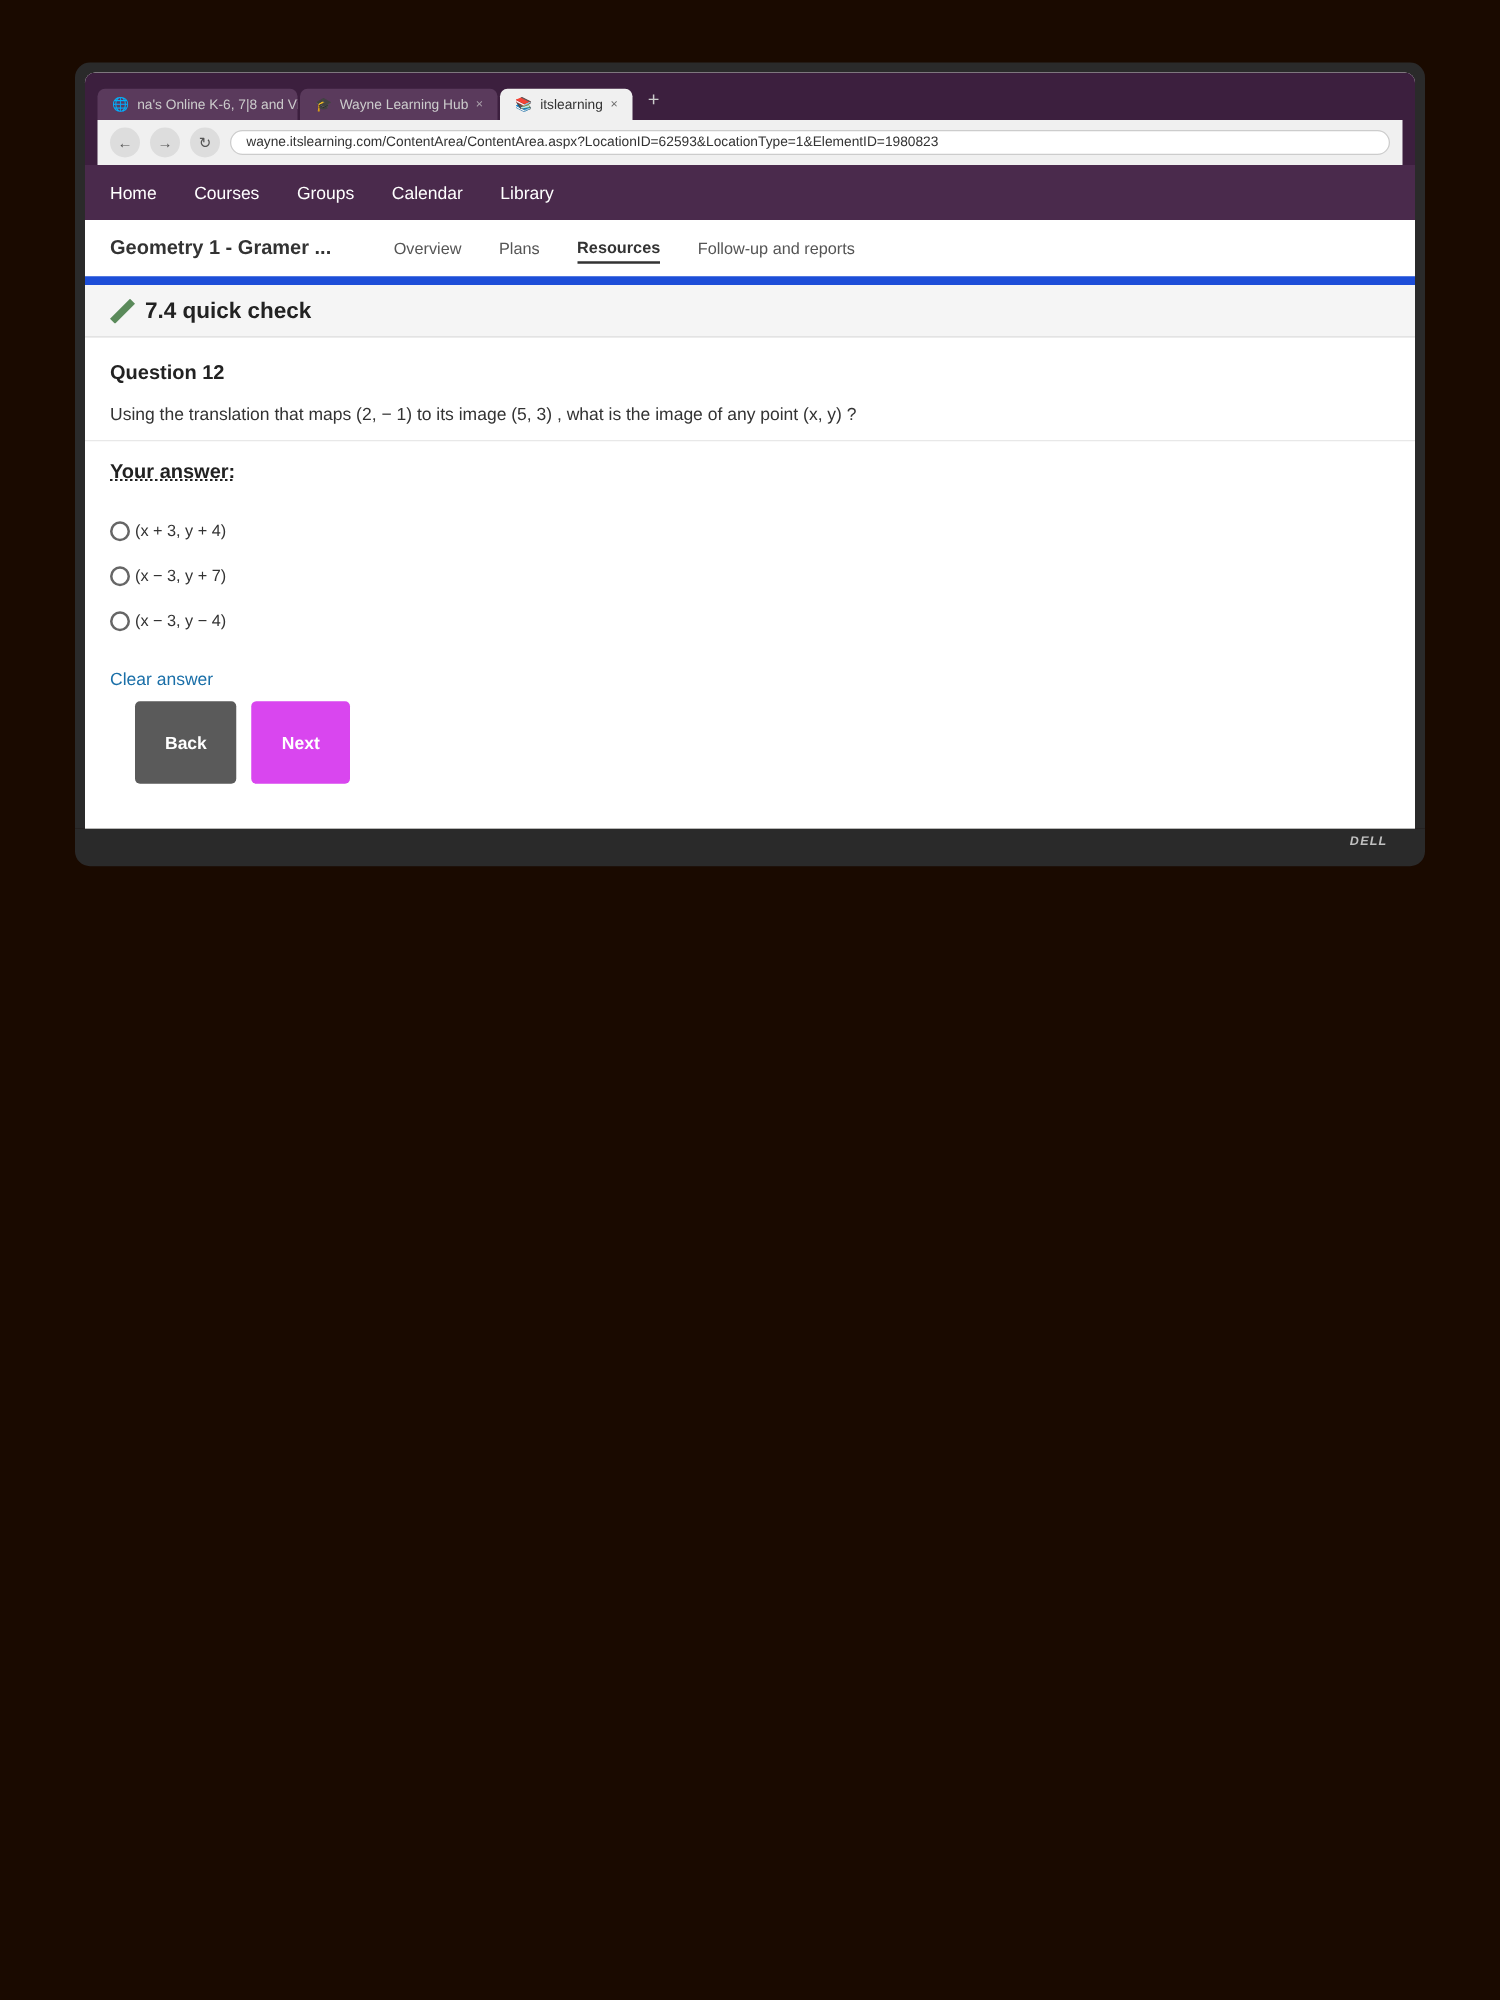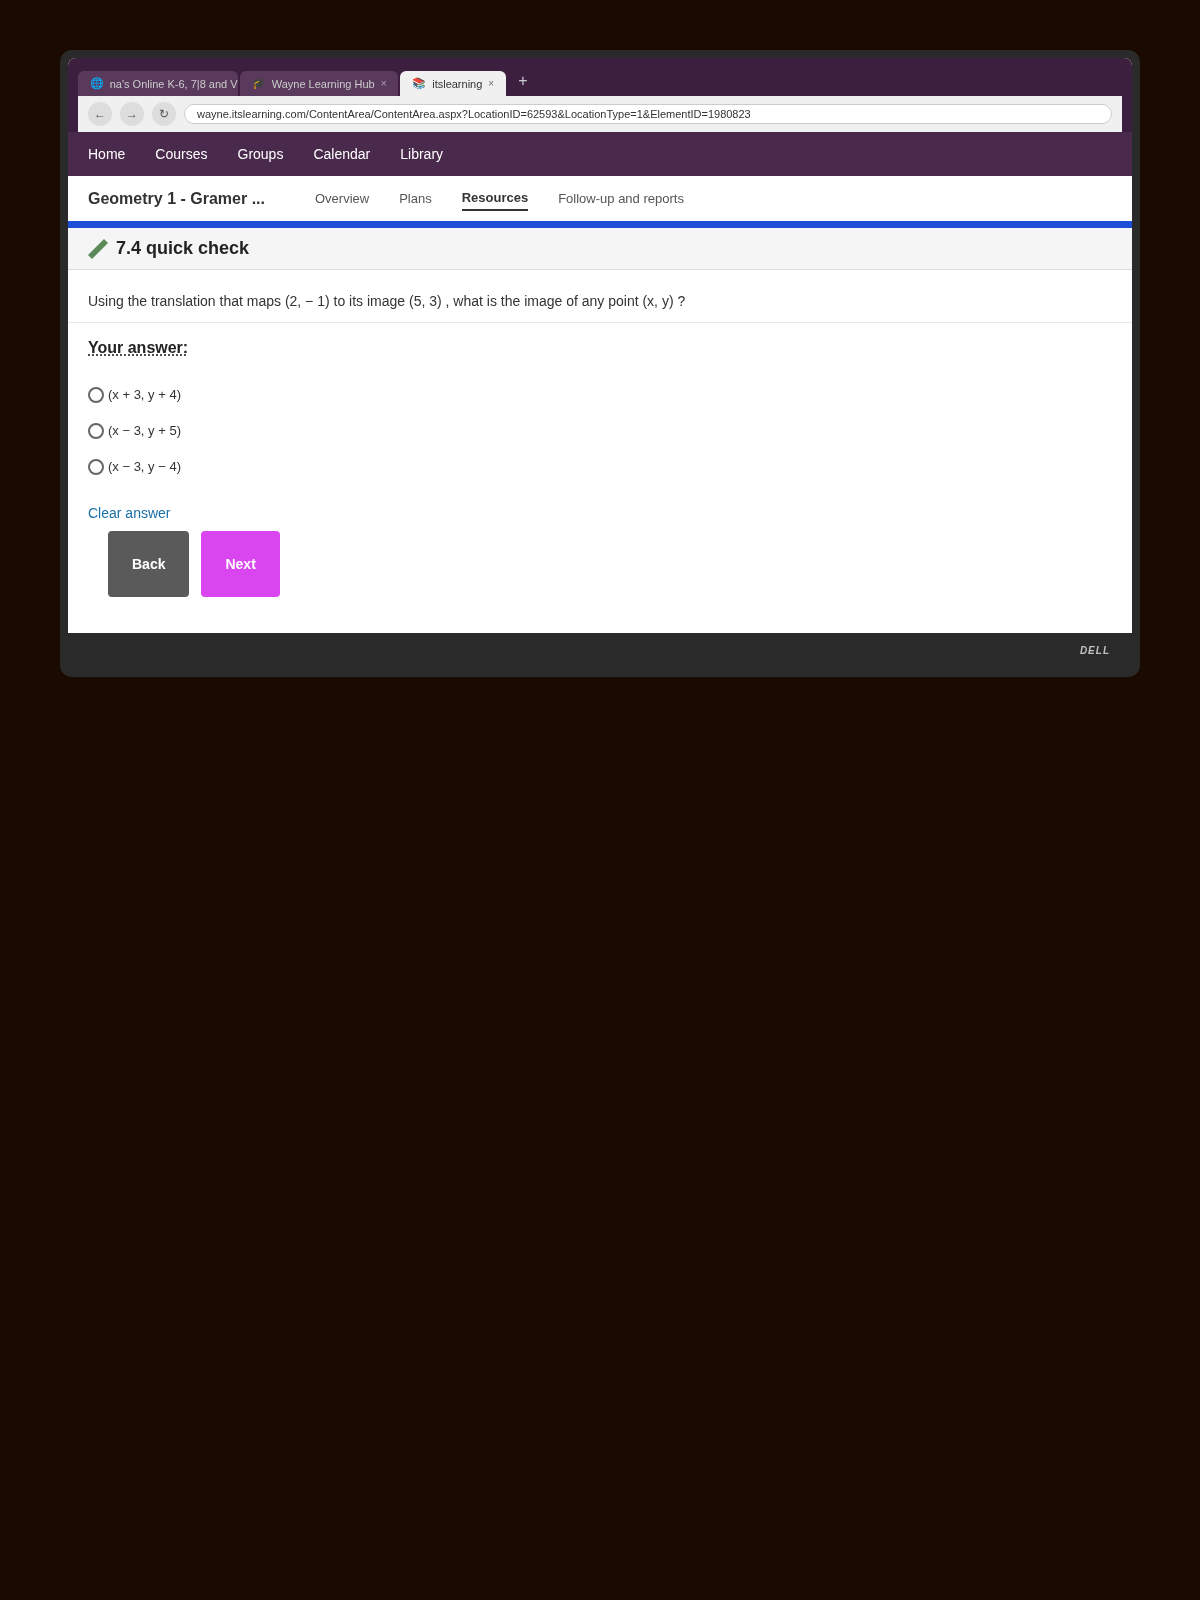--- a/index.html
+++ b/index.html
@@ -280,21 +280,21 @@
       padding: 25px 24px;
       font-size: 14px;
       font-weight: bold;
       cursor: pointer;
     }
 
     
     .laptop-bottom {
       width: 1080px;
       background: #2a2a2a;
-      height: 44px;
+      height: 30px;
       border-radius: 0 0 12px 12px;
       display: flex;
       align-items: center;
       justify-content: flex-end;
       padding-right: 30px;
     }
 
     .dell-logo {
       color: #c0c0c0;
       font-size: 20px;
@@ -358,34 +358,35 @@
     </div>
 
     <div class="main-content">
 
       <div class="page-title-bar">
         <div class="pencil-icon"></div>
         <div class="page-title-text">7.4 quick check</div>
       </div>
 
       <div class="question-section">
+        <div class="question-number">Question 12</div>
         <div class="question-text">Using the translation that maps (2, − 1) to its image (5, 3) , what is the image of any point (x, y) ?</div>
       </div>
 
       <div class="answer-section">
         <div class="your-answer-label">Your answer:</div>
 
         <ul class="options-list">
           <li class="option-item">
             <div class="radio-circle"></div>
             <span>(x + 3, y + 4)</span>
           </li>
           <li class="option-item">
             <div class="radio-circle"></div>
-            <span>(x − 3, y + 5)</span>
+            <span>(x − 3, y + 7)</span>
           </li>
           <li class="option-item">
             <div class="radio-circle"></div>
             <span>(x − 3, y − 4)</span>
           </li>
         </ul>
 
         <a class="clear-answer-link" href="#">Clear answer</a>
 
         <div class="buttons-row">

